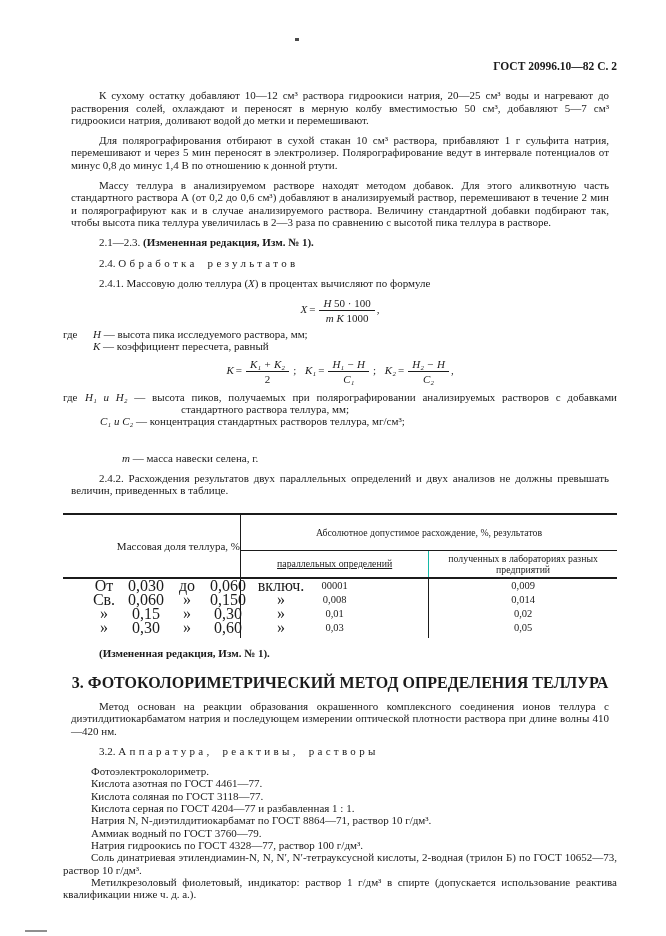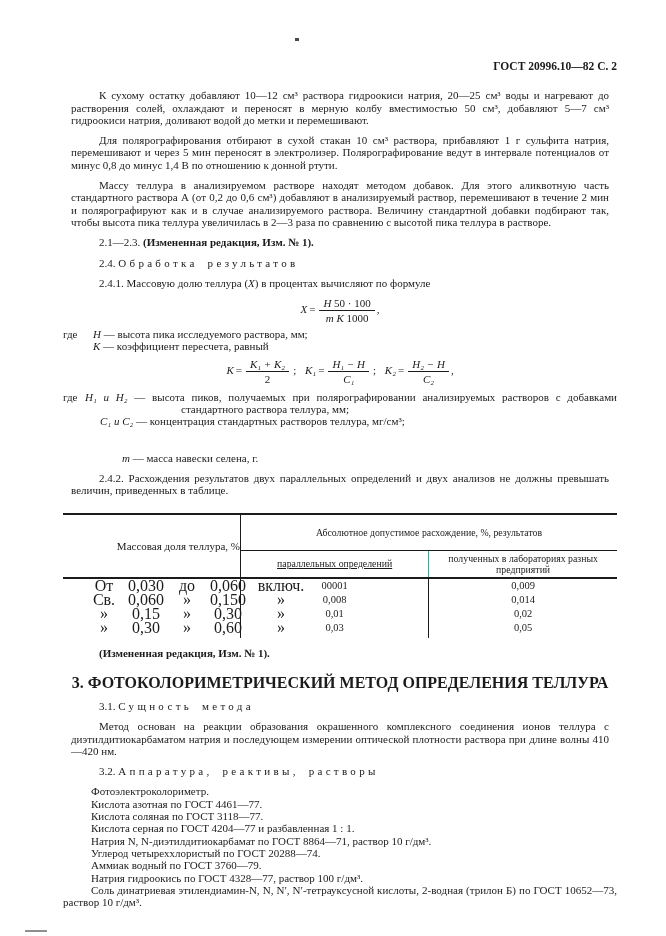--- a/index.html
+++ b/index.html
@@ -163,32 +163,31 @@
           <td class="valcell mid">0,03</td>
           <td class="valcell">0,05</td>
         </tr>
       </tbody>
     </table>
 
     <p class="ind table-note"><b>(Измененная редакция, Изм. № 1).</b></p>
 
     <div class="sec-title">3. ФОТОКОЛОРИМЕТРИЧЕСКИЙ МЕТОД ОПРЕДЕЛЕНИЯ ТЕЛЛУРА</div>
 
-    <p class="ind"><span>3.1.</span> <span class="spaced">Сущность метода</span></p>
     <p class="ind">Метод основан на реакции образования окрашенного комплексного соединения ионов теллура с диэтилдитиокарбаматом натрия и последующем измерении оптической плотности раствора при длине волны 410—420 нм.</p>
     <p class="ind"><span>3.2.</span> <span class="spaced">Аппаратура, реактивы, растворы</span></p>
 
     <div class="reagents">
       <p class="ind">Фотоэлектроколориметр.</p>
       <p class="ind">Кислота азотная по ГОСТ 4461—77.</p>
       <p class="ind">Кислота соляная по ГОСТ 3118—77.</p>
       <p class="ind">Кислота серная по ГОСТ 4204—77 и разбавленная 1 : 1.</p>
       <p class="ind">Натрия N, N-диэтилдитиокарбамат по ГОСТ 8864—71, раствор 10 г/дм³.</p>
-      <p class="ind">Углерод четыреххлористый по ГОСТ 20288—74.</p>
       <p class="ind">Аммиак водный по ГОСТ 3760—79.</p>
       <p class="ind">Натрия гидроокись по ГОСТ 4328—77, раствор 100 г/дм³.</p>
       <p class="ind">Соль динатриевая этилендиамин-N, N, N′, N′-тетрауксусной кислоты, 2-водная (трилон Б) по ГОСТ 10652—73, раствор 10 г/дм³.</p>
+      <p class="ind">Метилкрезоловый фиолетовый, индикатор: раствор 1 г/дм³ в спирте (допускается использование реактива квалификации ниже ч. д. а.).</p>
     </div>
 
   </div>
 
   <div class="speck-bottom"></div>
 </div>
 
 </body></html>

